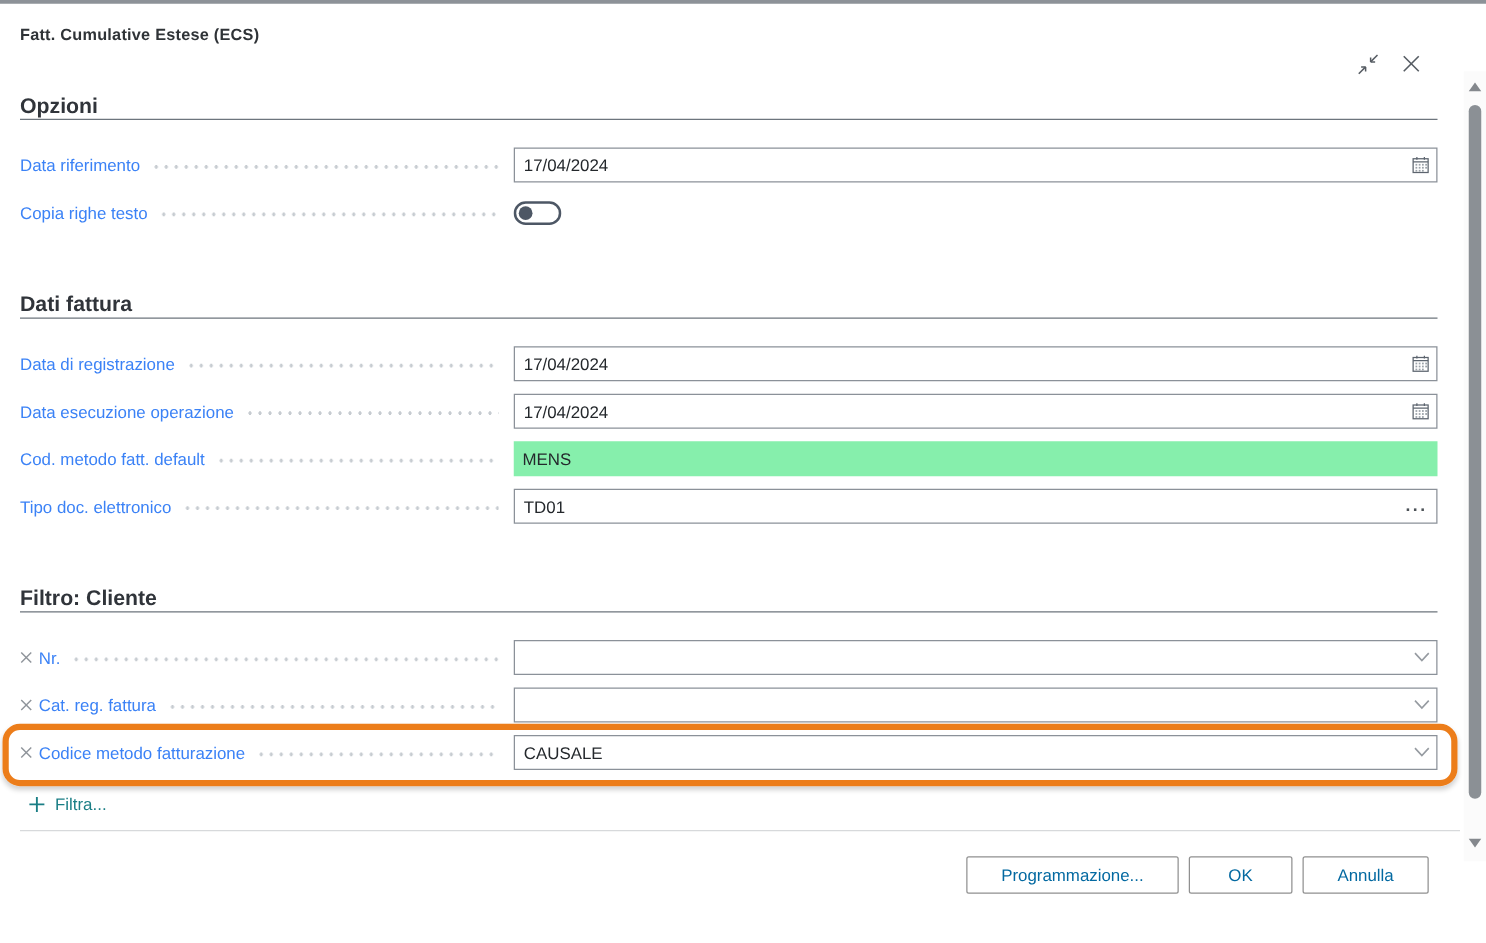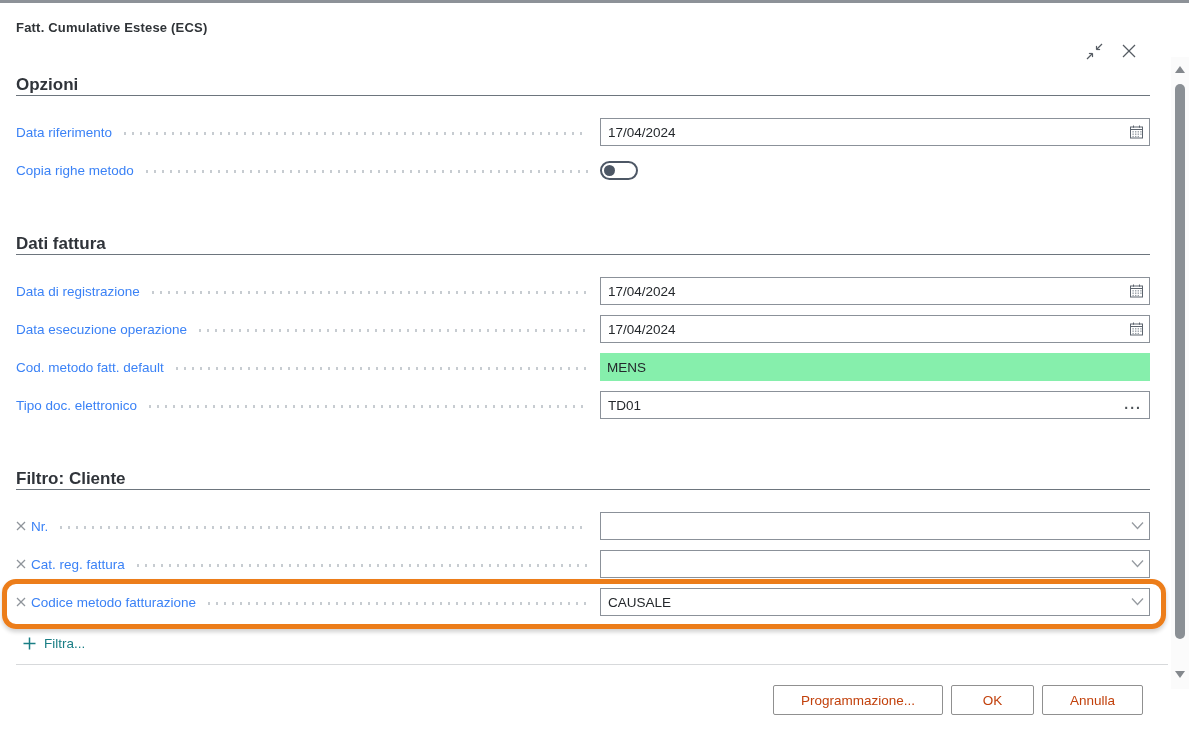--- a/index.html
+++ b/index.html
@@ -19,21 +19,21 @@
   .sec-opzioni { margin-top:40px; }
   .sec-dati    { margin-top:50px; }
   .sec-filtro  { margin-top:50px; }
   .rows { margin-top:22px; }
 
   .row { display:flex; align-items:center; height:28px; margin-bottom:10px; position:relative; width:1134px; }
   .row-label { font-size:13.5px; color:#3b82f6; white-space:nowrap; }
   .leader { flex:1; align-self:center; height:3px; margin:2px 12px 0 9px;
             background-image:radial-gradient(circle, #c7ccd1 1.2px, transparent 1.35px);
             background-size:8px 3px; background-repeat:repeat-x; background-position:0 50%; }
-  .control { width:550px; flex:none; position:relative; height:28px; display:flex; align-items:center; }
+  .control { width:739px; flex:none; position:relative; height:28px; display:flex; align-items:center; }
   .field { width:100%; height:28px; border:1px solid #8b9199; background:#fff; border-radius:0;
            font-family:"Liberation Sans", sans-serif; font-size:13.5px; color:#24282c;
            padding:0 28px 0 7px; outline:none; }
   .field.readonly { background:#86efac; border:none; }
   .ctrl-icon { position:absolute; right:6px; top:50%; transform:translateY(-50%); cursor:pointer;
                display:flex; align-items:center; }
   .assist-dots { position:absolute; right:8px; top:45%; transform:translateY(-50%); cursor:pointer;
                  color:#4c5257; font-size:14px; font-weight:700; letter-spacing:2px; line-height:10px; }
 
   .toggle { width:38px; height:19px; border:2px solid #4d5765; border-radius:10px; background:#fff;
@@ -46,21 +46,21 @@
                     border:5px solid #ec7d1a; border-radius:14px;
                     box-shadow:0 3px 4px rgba(0,0,0,.18); pointer-events:none; z-index:3; }
 
   .filtra-link { display:flex; align-items:center; gap:8px; margin:20px 0 0 7px;
                  color:#1a7e85; font-size:13.5px; cursor:pointer; width:max-content; }
 
   .footer-divider { margin-top:13px; width:1152px; border-top:1px solid #d7d9db; }
 
   .footer { display:flex; justify-content:flex-end; align-items:center; margin-top:20px; padding-right:23px; }
   .btn { height:30px; display:flex; align-items:center; justify-content:center; background:#fff;
-         border:1px solid #909090; border-radius:2px; color:#c2410c; font-size:13.5px;
+         border:1px solid #909090; border-radius:2px; color:#0369a1; font-size:13.5px;
          padding:0 27px; margin-left:8px; cursor:pointer; font-family:"Liberation Sans", sans-serif; }
   .btn-ok { min-width:83px; }
   .btn-annulla { min-width:88px; }
 
   .scrollbar { position:absolute; top:57px; right:0; width:18px; height:632px; background:#fbfbfb; }
   .sb-up { position:absolute; top:9px; left:4px; width:0; height:0;
            border-left:5px solid transparent; border-right:5px solid transparent;
            border-bottom:7px solid #84888d; cursor:pointer; }
   .sb-thumb { position:absolute; top:27px; left:4px; width:10px; height:555px;
               background:#8b9095; border-radius:5px; cursor:pointer; }
@@ -121,21 +121,21 @@
                   <rect x="11.2" y="9" width="1.4" height="1.4"></rect>
                 <rect x="3.4" y="11.4" width="1.4" height="1.4"></rect>
                   <rect x="6" y="11.4" width="1.4" height="1.4"></rect>
                   <rect x="8.6" y="11.4" width="1.4" height="1.4"></rect>
               </g>
             </svg>
           </span>
         </div>
       </div>
       <div class="row">
-        <span class="row-label">Copia righe metodo</span>
+        <span class="row-label">Copia righe testo</span>
         <div class="leader"></div>
         <div class="control">
           <div class="toggle">
             <div class="toggle-knob"></div>
           </div>
         </div>
       </div>
     </div>
   </div>
 

